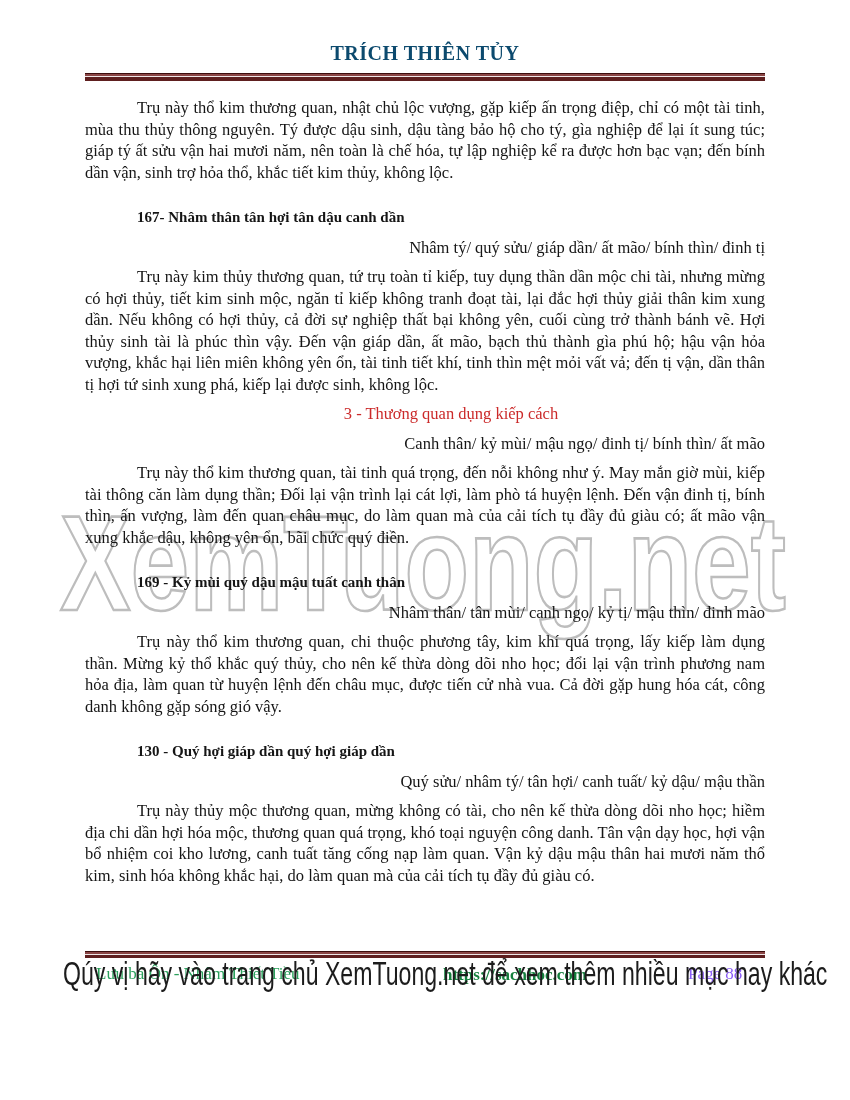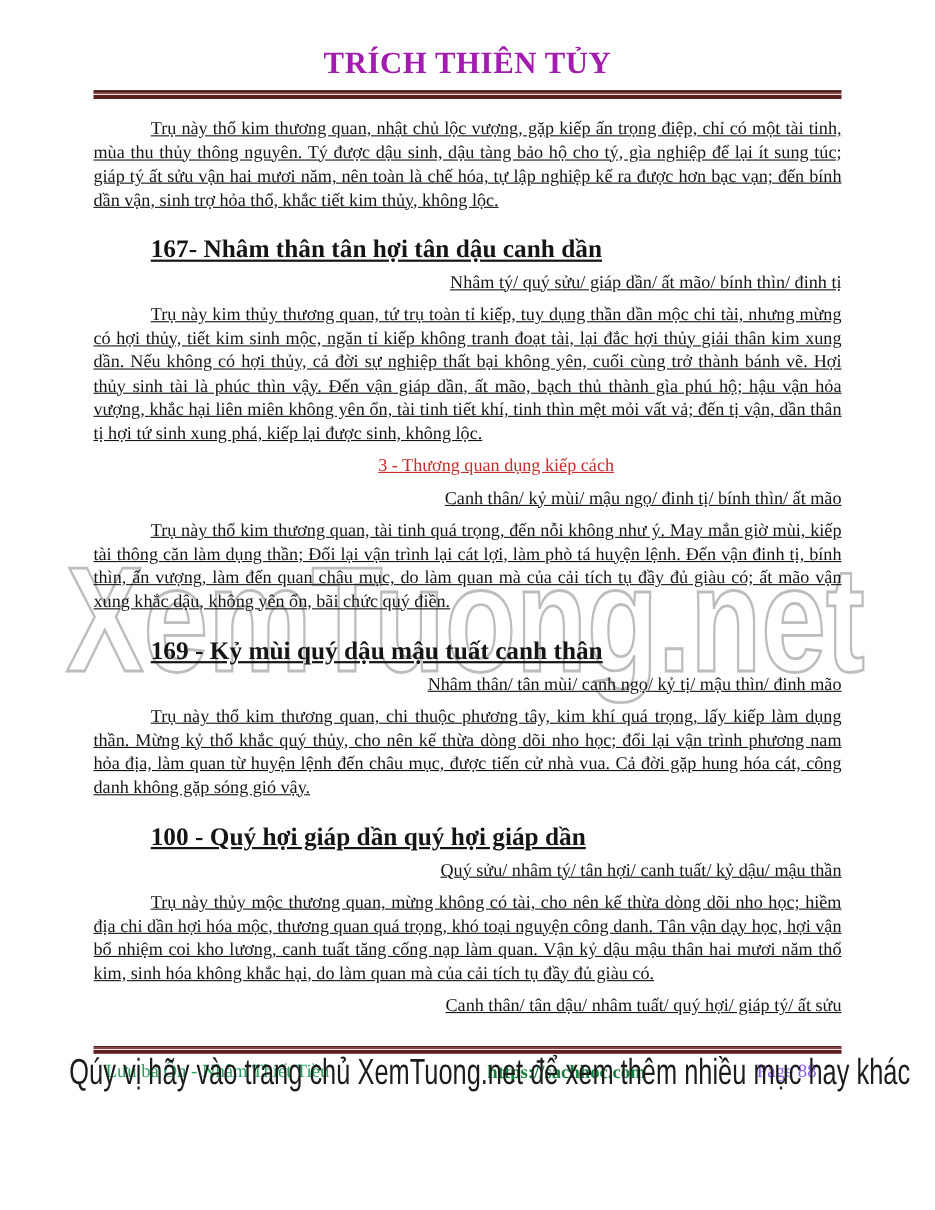--- a/index.html
+++ b/index.html
@@ -18,46 +18,45 @@
     z-index:0;
   }
   
   .content {
     position:absolute; left:85px; top:42px;
     width:680px;
     z-index:1;
   }
   .doc-title {
     text-align:center;
-    font-size:28px;
+    font-size:20px;
     font-weight:bold;
     letter-spacing:0.5px;
-    color:#a21caf;
+    color:#0c4a6e;
     margin-bottom:8px;
   }
   .title-rule, .footer-rule {
     height:8px;
     background:linear-gradient(to bottom,
       #3d0d0d 0%, #3d0d0d 18%,
       #8a4545 18%, #8a4545 42%,
       #efe6e6 42%, #efe6e6 52%,
       #5e1f1f 52%, #5e1f1f 100%);
   }
   .title-rule { margin-bottom:16px; }
   .doc-body p { 
     font-size:16.5px;
     line-height:21.5px;
     text-align:justify;
     margin-bottom:8px;
-    text-decoration:underline;
   }
   .doc-body p.paragraph { text-indent:52px; }
   .doc-body p.heading {
     font-weight:bold;
-    font-size:23px;
+    font-size:15px;
     padding-left:52px;
     text-align:left;
     margin-top:24px;
   }
   .doc-body p.pillars {
     padding-left:52px;
     text-align:right;
   }
   .doc-body p.category {
     color:#cb2a2a;
@@ -117,24 +116,23 @@
         <p class="paragraph">Trụ này thổ kim thương quan, nhật chủ lộc vượng, gặp kiếp ấn trọng điệp, chỉ có một tài tinh, mùa thu thủy thông nguyên. Tý được dậu sinh, dậu tàng bảo hộ cho tý, gìa nghiệp để lại ít sung túc; giáp tý ất sửu vận hai mươi năm, nên toàn là chế hóa, tự lập nghiệp kể ra được hơn bạc vạn; đến bính dần vận, sinh trợ hỏa thổ, khắc tiết kim thủy, không lộc.</p>
         <p class="heading">167- Nhâm thân tân hợi tân dậu canh dần</p>
         <p class="pillars">Nhâm tý/ quý sửu/ giáp dần/ ất mão/ bính thìn/ đinh tị</p>
         <p class="paragraph">Trụ này kim thủy thương quan, tứ trụ toàn tỉ kiếp, tuy dụng thần dần mộc chi tài, nhưng mừng có hợi thủy, tiết kim sinh mộc, ngăn tỉ kiếp không tranh đoạt tài, lại đắc hợi thủy giải thân kim xung dần. Nếu không có hợi thủy, cả đời sự nghiệp thất bại không yên, cuối cùng trở thành bánh vẽ. Hợi thủy sinh tài là phúc thìn vậy. Đến vận giáp dần, ất mão, bạch thủ thành gìa phú hộ; hậu vận hỏa vượng, khắc hại liên miên không yên ổn, tài tinh tiết khí, tinh thìn mệt mỏi vất vả; đến tị vận, dần thân tị hợi tứ sinh xung phá, kiếp lại được sinh, không lộc.</p>
         <p class="category">3 - Thương quan dụng kiếp cách</p>
         <p class="pillars">Canh thân/ kỷ mùi/ mậu ngọ/ đinh tị/ bính thìn/ ất mão</p>
         <p class="paragraph">Trụ này thổ kim thương quan, tài tinh quá trọng, đến nỗi không như ý. May mắn giờ mùi, kiếp tài thông căn làm dụng thần; Đối lại vận trình lại cát lợi, làm phò tá huyện lệnh. Đến vận đinh tị, bính thìn, ấn vượng, làm đến quan châu mục, do làm quan mà của cải tích tụ đầy đủ giàu có; ất mão vận xung khắc dậu, không yên ổn, bãi chức quý điền.</p>
         <p class="heading">169 - Kỷ mùi quý dậu mậu tuất canh thân</p>
         <p class="pillars">Nhâm thân/ tân mùi/ canh ngọ/ kỷ tị/ mậu thìn/ đinh mão</p>
         <p class="paragraph">Trụ này thổ kim thương quan, chi thuộc phương tây, kim khí quá trọng, lấy kiếp làm dụng thần. Mừng kỷ thổ khắc quý thủy, cho nên kế thừa dòng dõi nho học; đổi lại vận trình phương nam hỏa địa, làm quan từ huyện lệnh đến châu mục, được tiến cử nhà vua. Cả đời gặp hung hóa cát, công danh không gặp sóng gió vậy.</p>
-        <p class="heading">100 - Quý hợi giáp dần quý hợi giáp dần</p>
+        <p class="heading">130 - Quý hợi giáp dần quý hợi giáp dần</p>
         <p class="pillars">Quý sửu/ nhâm tý/ tân hợi/ canh tuất/ kỷ dậu/ mậu thần</p>
         <p class="paragraph">Trụ này thủy mộc thương quan, mừng không có tài, cho nên kế thừa dòng dõi nho học; hiềm địa chi dần hợi hóa mộc, thương quan quá trọng, khó toại nguyện công danh. Tân vận dạy học, hợi vận bổ nhiệm coi kho lương, canh tuất tăng cống nạp làm quan. Vận kỷ dậu mậu thân hai mươi năm thổ kim, sinh hóa không khắc hại, do làm quan mà của cải tích tụ đầy đủ giàu có.</p>
-        <p class="pillars">Canh thân/ tân dậu/ nhâm tuất/ quý hợi/ giáp tý/ ất sửu</p>
       </div>
   </div>
 
   <div class="footer">
     <div class="footer-rule"></div>
     <div class="layer src-book">Lưu bá Ôn - Nhâm Thiết Tiều</div>
     <div class="layer src-url">https://sachhoc.com</div>
     <div class="layer src-page">Page 88</div>
     <div class="layer promo">Qúy vị hãy vào trang chủ XemTuong.net để xem thêm nhiều mục hay khác</div>
   </div>

